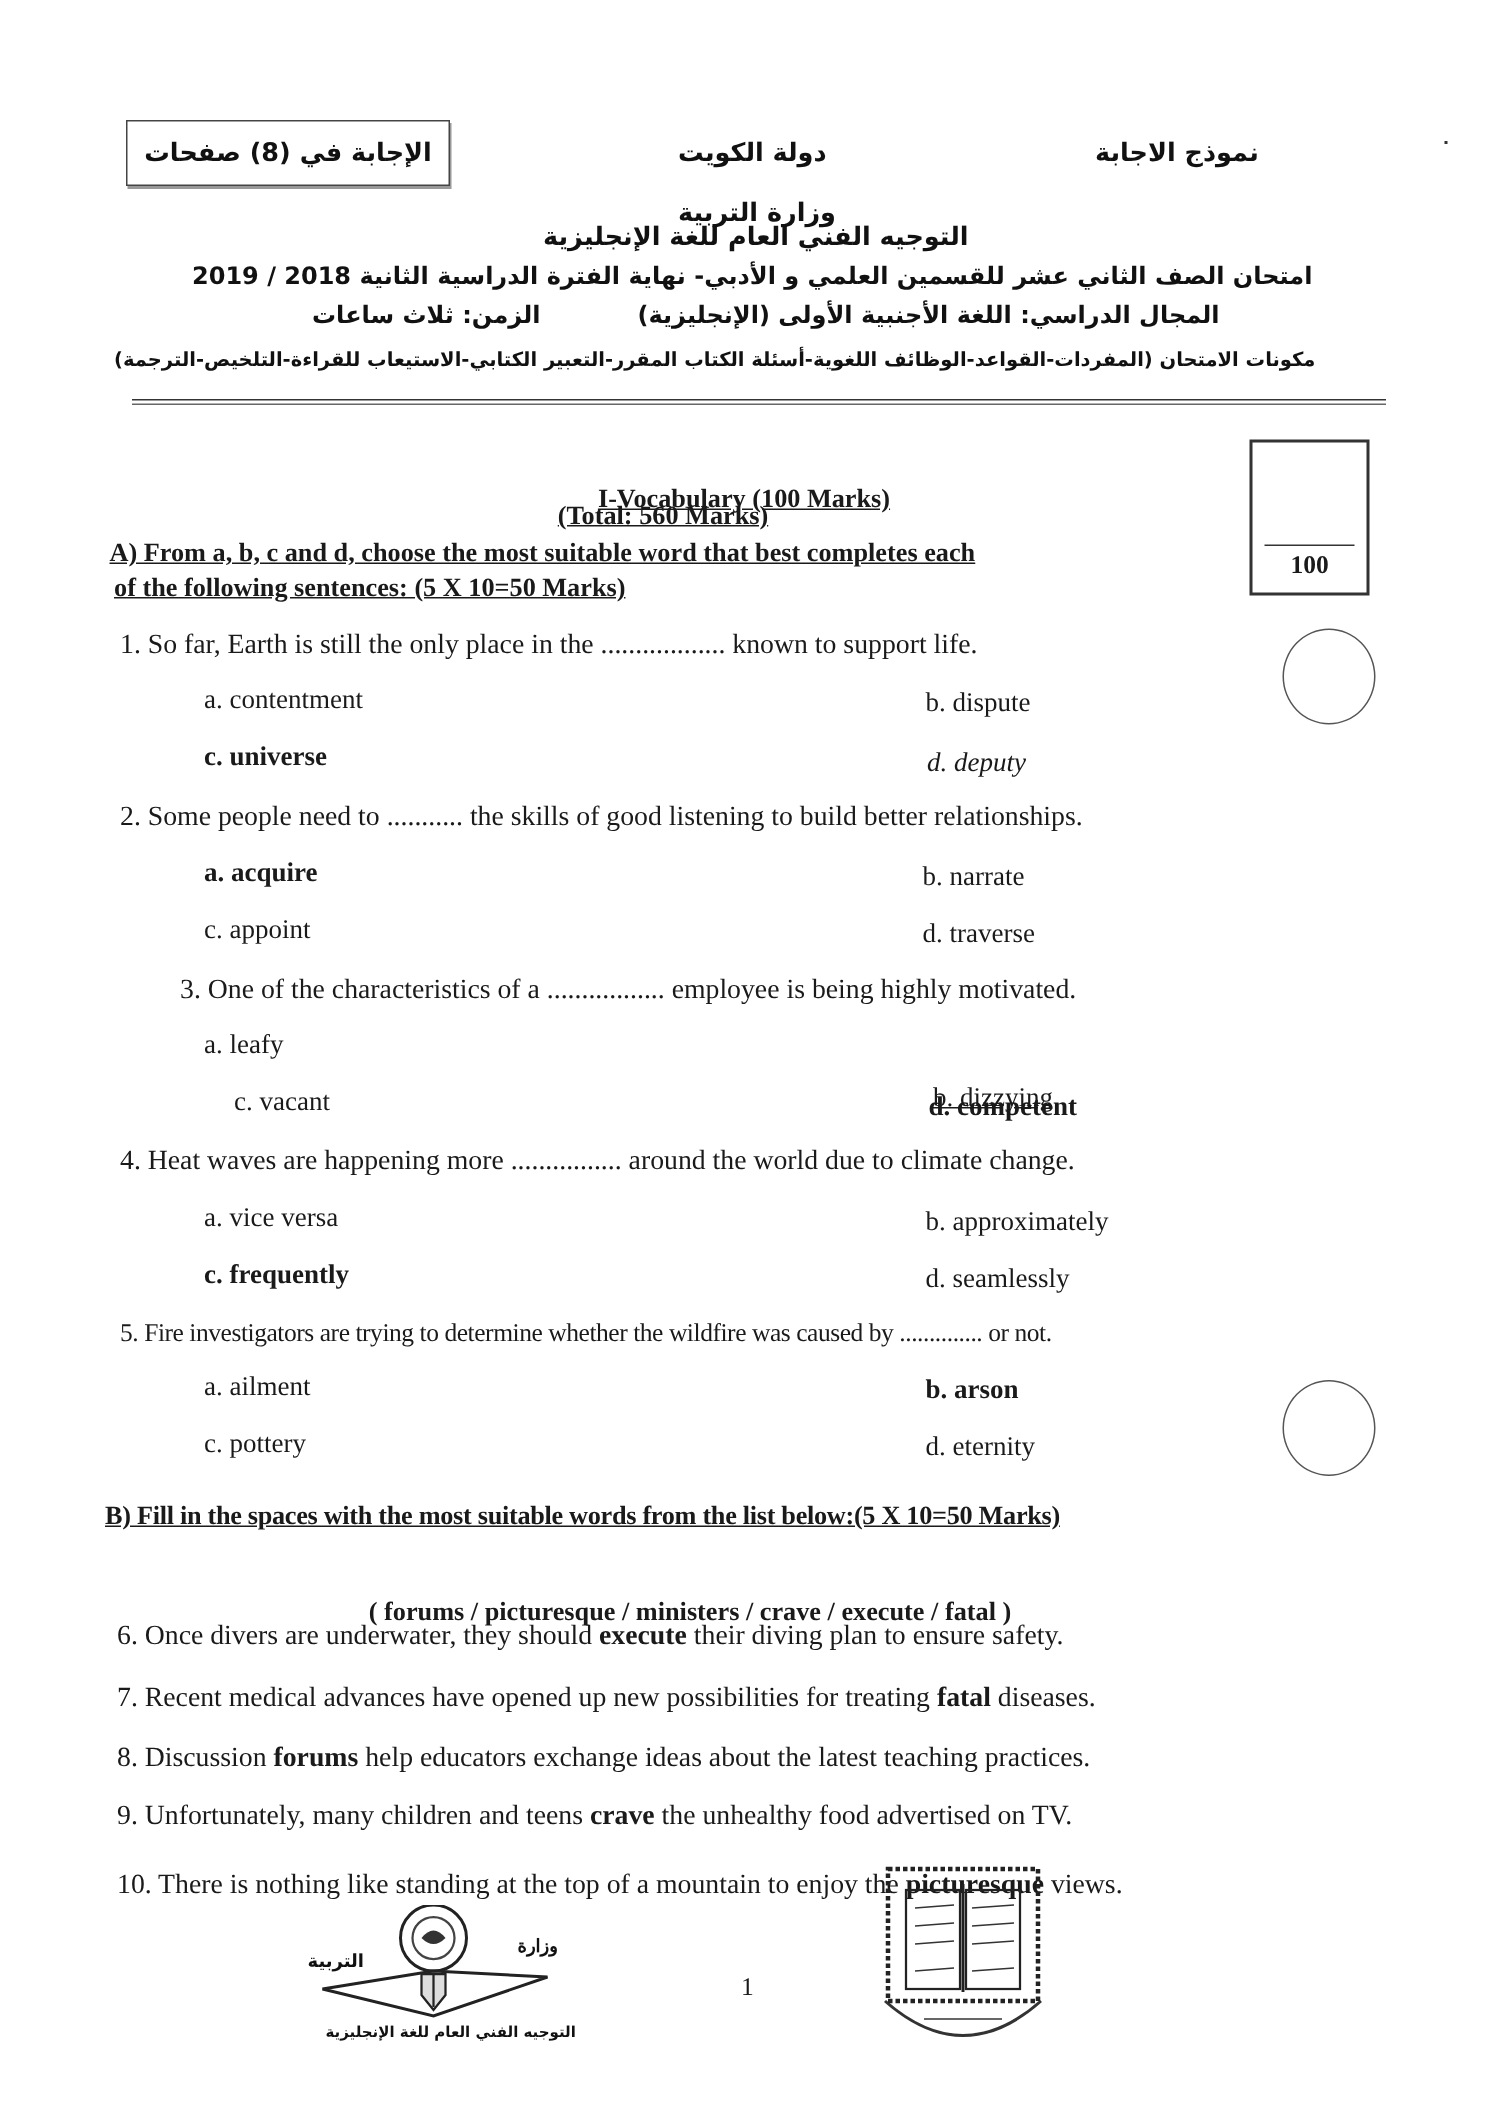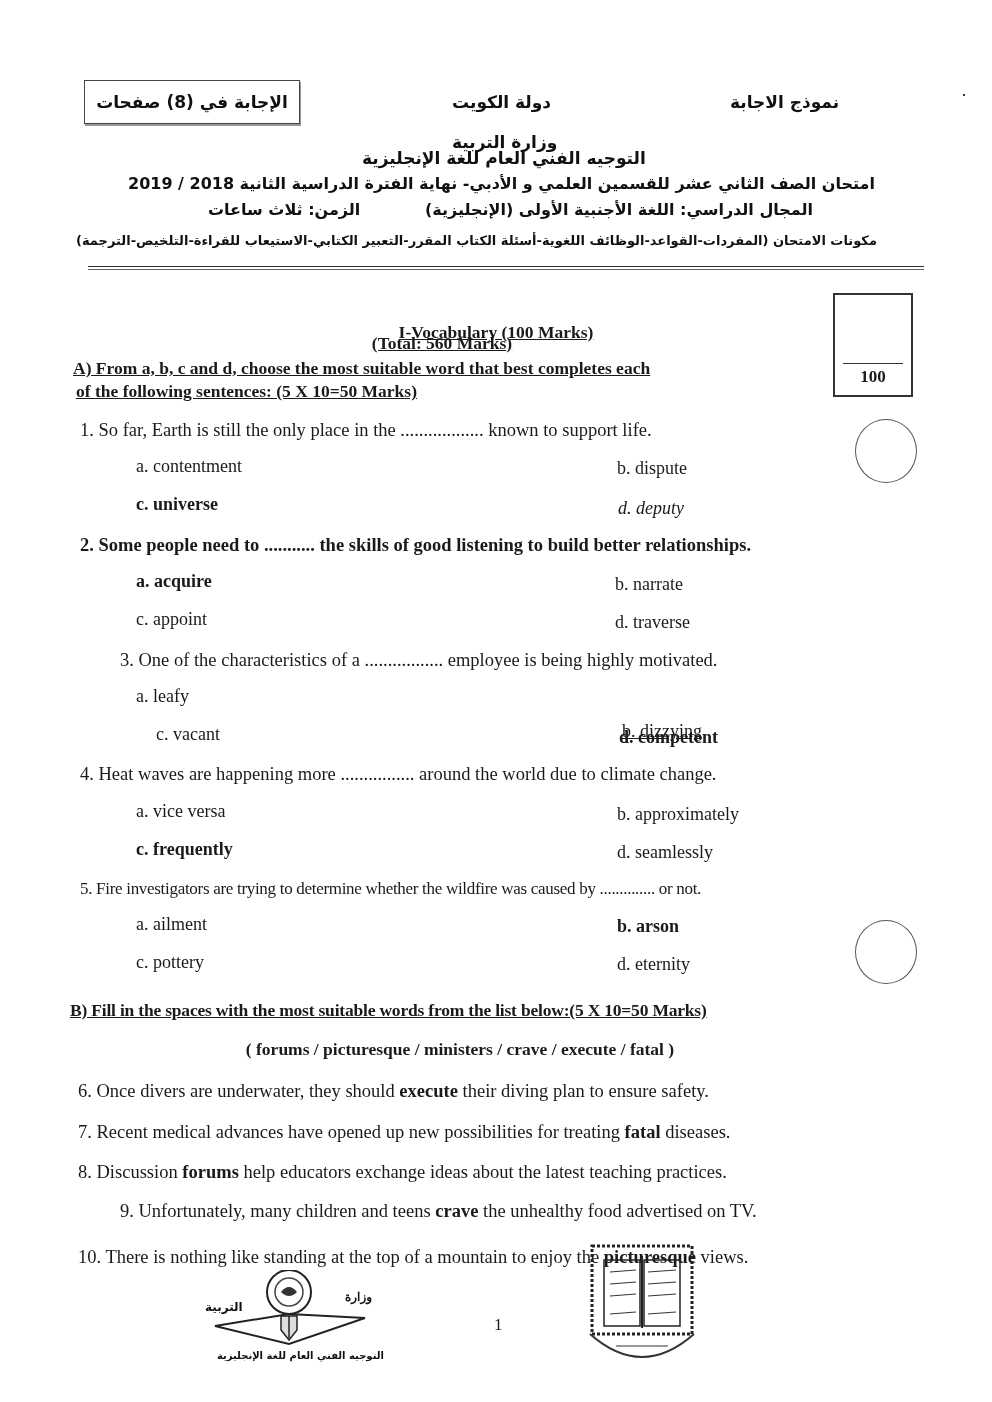--- a/index.html
+++ b/index.html
@@ -57,21 +57,21 @@
 <div class="abs en-head" style="left:73px;top:358px;">A) From a, b, c and d, choose the most suitable word that best completes each</div>
 <div class="abs en-head" style="left:76px;top:381px;">of the following sentences: (5 X 10=50 Marks)</div>
 
 <div class="abs q" style="left:80px;top:420px;">1. So far, Earth is still the only place in the .................. known to support life.</div>
 <div class="abs opt" style="left:136px;top:456px;">a. contentment</div>
 <div class="abs opt" style="left:617px;top:458px;">b. dispute</div>
 <div class="abs opt b" style="left:136px;top:494px;">c. universe</div>
 <div class="abs opt" style="left:618px;top:498px;font-style:italic;">d. deputy</div>
 <div class="abs circle" style="left:855px;top:419px;"></div>
 
-<div class="abs q" style="left:80px;top:535px;font-weight:bold;">2. Some people need to ........... the skills of good listening to build better relationships.</div>
+<div class="abs q" style="left:80px;top:535px;">2. Some people need to ........... the skills of good listening to build better relationships.</div>
 <div class="abs opt b" style="left:136px;top:571px;">a. acquire</div>
 <div class="abs opt" style="left:615px;top:574px;">b. narrate</div>
 <div class="abs opt" style="left:136px;top:609px;">c. appoint</div>
 <div class="abs opt" style="left:615px;top:612px;">d. traverse</div>
 
 <div class="abs q" style="left:80px;top:650px;margin-left:40px;">3. One of the characteristics of a ................. employee is being highly motivated.</div>
 <div class="abs opt" style="left:136px;top:686px;">a. leafy</div>
 <div class="abs opt" style="left:622px;top:721px;text-decoration:underline;">b. dizzying</div>
 <div class="abs opt" style="left:136px;top:724px;margin-left:20px;">c. vacant</div>
 <div class="abs opt b" style="left:619px;top:727px;">d. competent</div>
@@ -83,26 +83,26 @@
 <div class="abs opt" style="left:617px;top:842px;">d. seamlessly</div>
 
 <div class="abs q" style="left:80px;top:879px;font-size:17px;letter-spacing:-0.3px;">5. Fire investigators are trying to determine whether the wildfire was caused by .............. or not.</div>
 <div class="abs opt" style="left:136px;top:914px;">a. ailment</div>
 <div class="abs opt b" style="left:617px;top:916px;">b. arson</div>
 <div class="abs opt" style="left:136px;top:952px;">c. pottery</div>
 <div class="abs opt" style="left:617px;top:954px;">d. eternity</div>
 <div class="abs circle" style="left:855px;top:920px;"></div>
 
 <div class="abs en-head" style="left:70px;top:1000px;letter-spacing:-0.2px;">B) Fill in the spaces with the most suitable words from the list below:(5 X 10=50 Marks)</div>
-<div class="abs en-head center" style="left:0;width:920px;top:1039px;text-decoration:none;">( forums / picturesque / ministers / crave / execute / fatal )</div>
+<div class="abs en-head center" style="left:0;width:920px;top:1064px;text-decoration:none;">( forums / picturesque / ministers / crave / execute / fatal )</div>
 
 <div class="abs q" style="left:78px;top:1081px;"><span>6. Once divers are underwater, they should </span><b>execute</b><span> their diving plan to ensure safety.</span></div>
 <div class="abs q" style="left:78px;top:1122px;"><span>7. Recent medical advances have opened up new possibilities for treating </span><b>fatal</b><span> diseases.</span></div>
 <div class="abs q" style="left:78px;top:1162px;"><span>8. Discussion </span><b>forums</b><span> help educators exchange ideas about the latest teaching practices.</span></div>
-<div class="abs q" style="left:78px;top:1201px;margin-left:42px;"><span>9. Unfortunately, many children and teens </span><b>crave</b><span> the unhealthy food advertised on TV.</span></div>
+<div class="abs q" style="left:78px;top:1201px;"><span>9. Unfortunately, many children and teens </span><b>crave</b><span> the unhealthy food advertised on TV.</span></div>
 <div class="abs q" style="left:78px;top:1247px;"><span>10. There is nothing like standing at the top of a mountain to enjoy the </span><b>picturesque</b><span> views.</span></div>
 
 <div class="abs logo">
   <svg width="172" height="110" viewBox="0 0 172 110">
     <circle cx="84" cy="22" r="22" fill="none" stroke="#222" stroke-width="2"></circle>
     <circle cx="84" cy="22" r="14" fill="none" stroke="#444" stroke-width="1.5"></circle>
     <path d="M76 22 q8 -10 16 0 q-8 8 -16 0z" fill="#333"></path>
     <path d="M10 56 L84 44 L160 48 L84 74 Z" fill="none" stroke="#222" stroke-width="2"></path>
     <path d="M76 46 L92 46 L92 60 L84 70 L76 60 Z" fill="#ddd" stroke="#222" stroke-width="1.5"></path>
     <line x1="84" y1="46" x2="84" y2="68" stroke="#222" stroke-width="1.5"></line>

